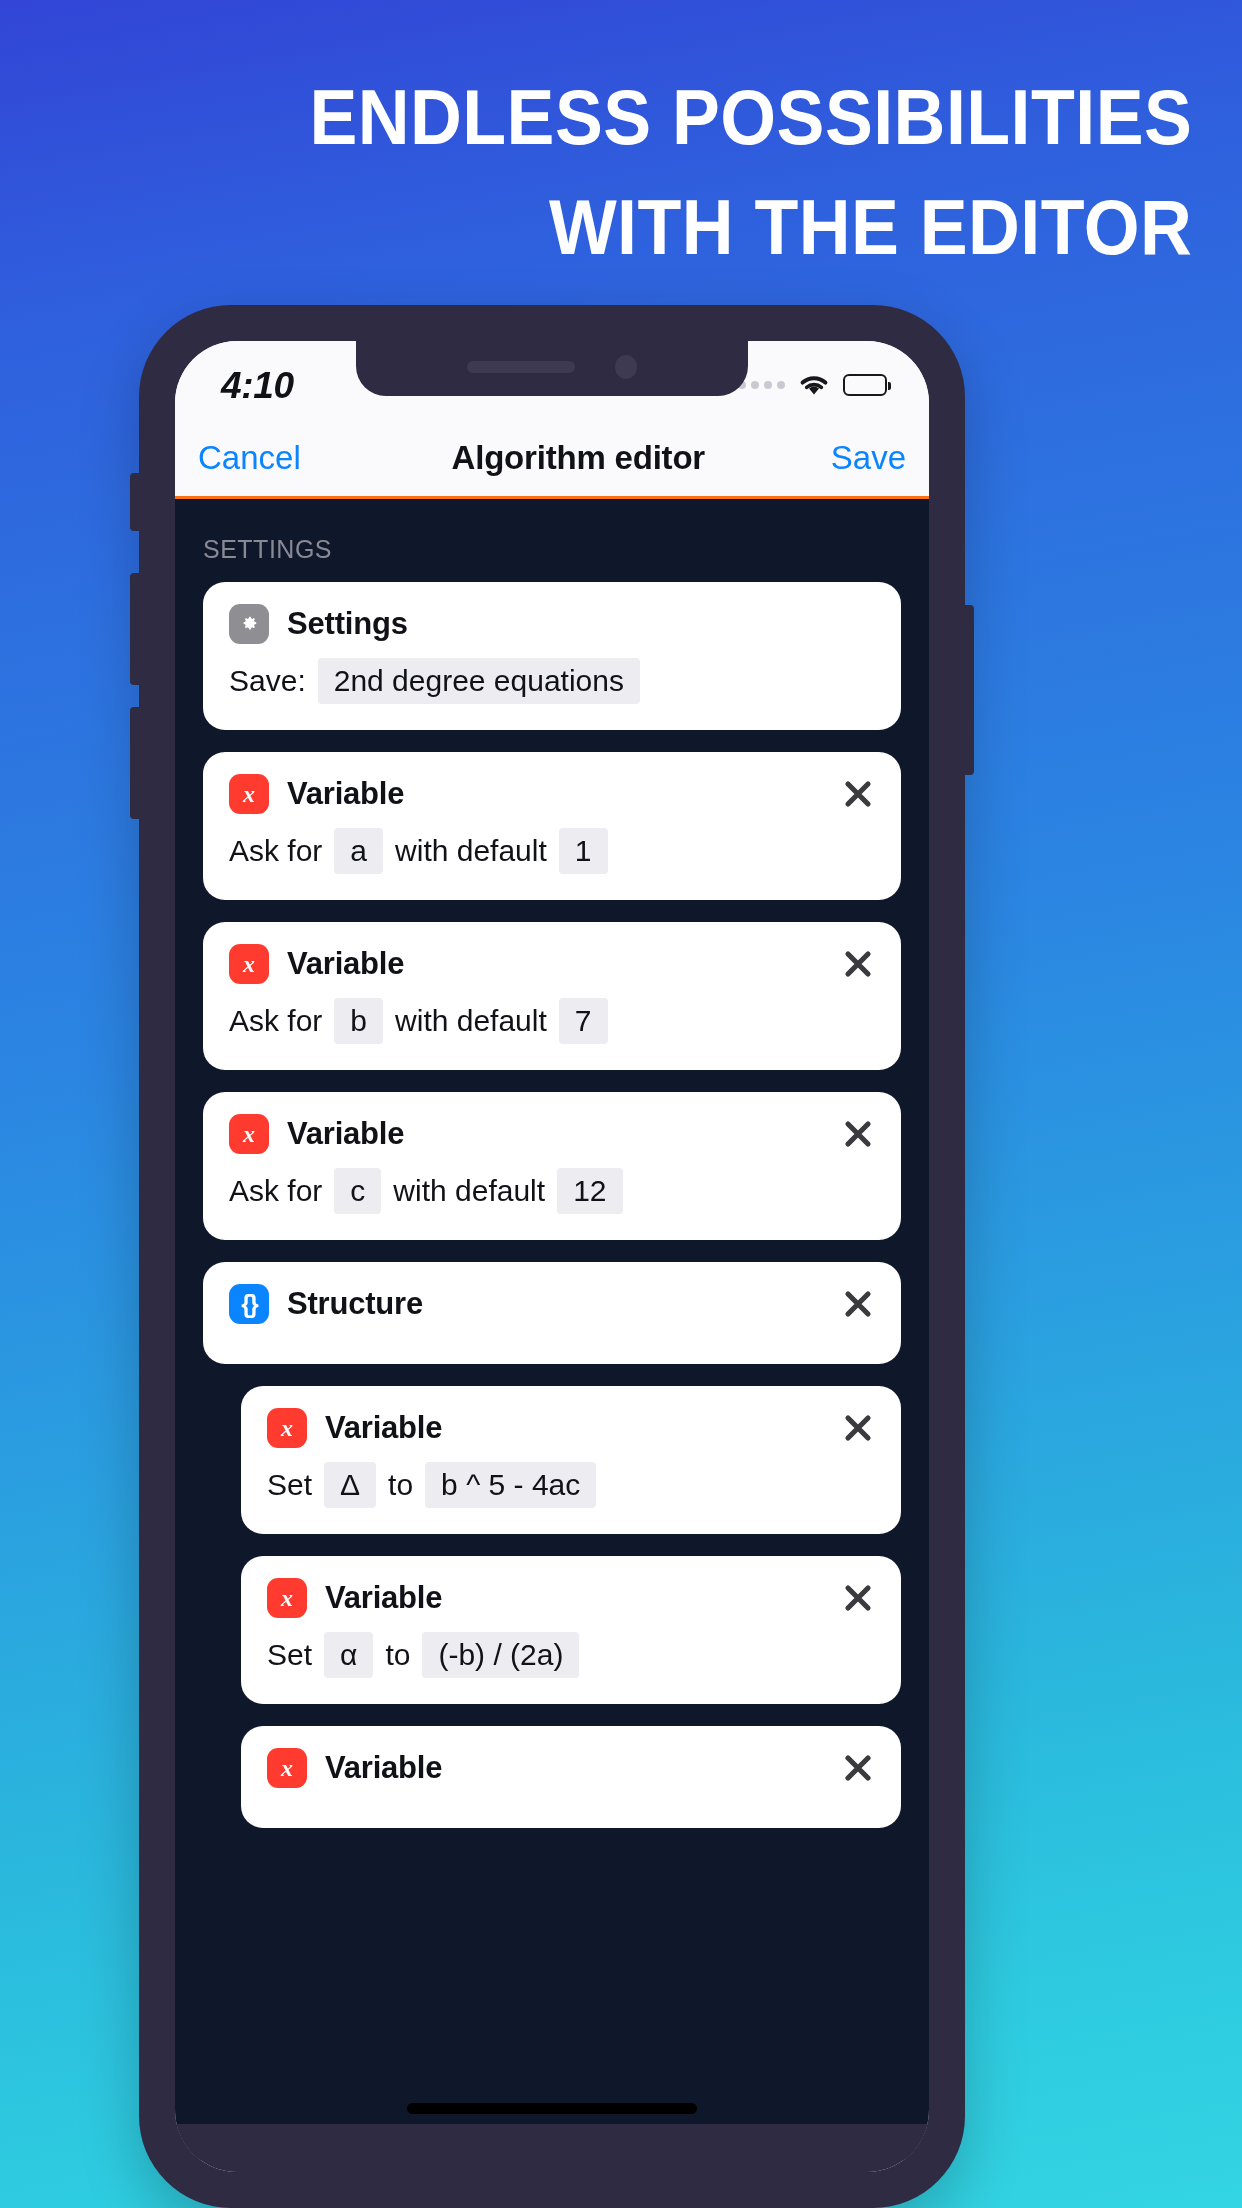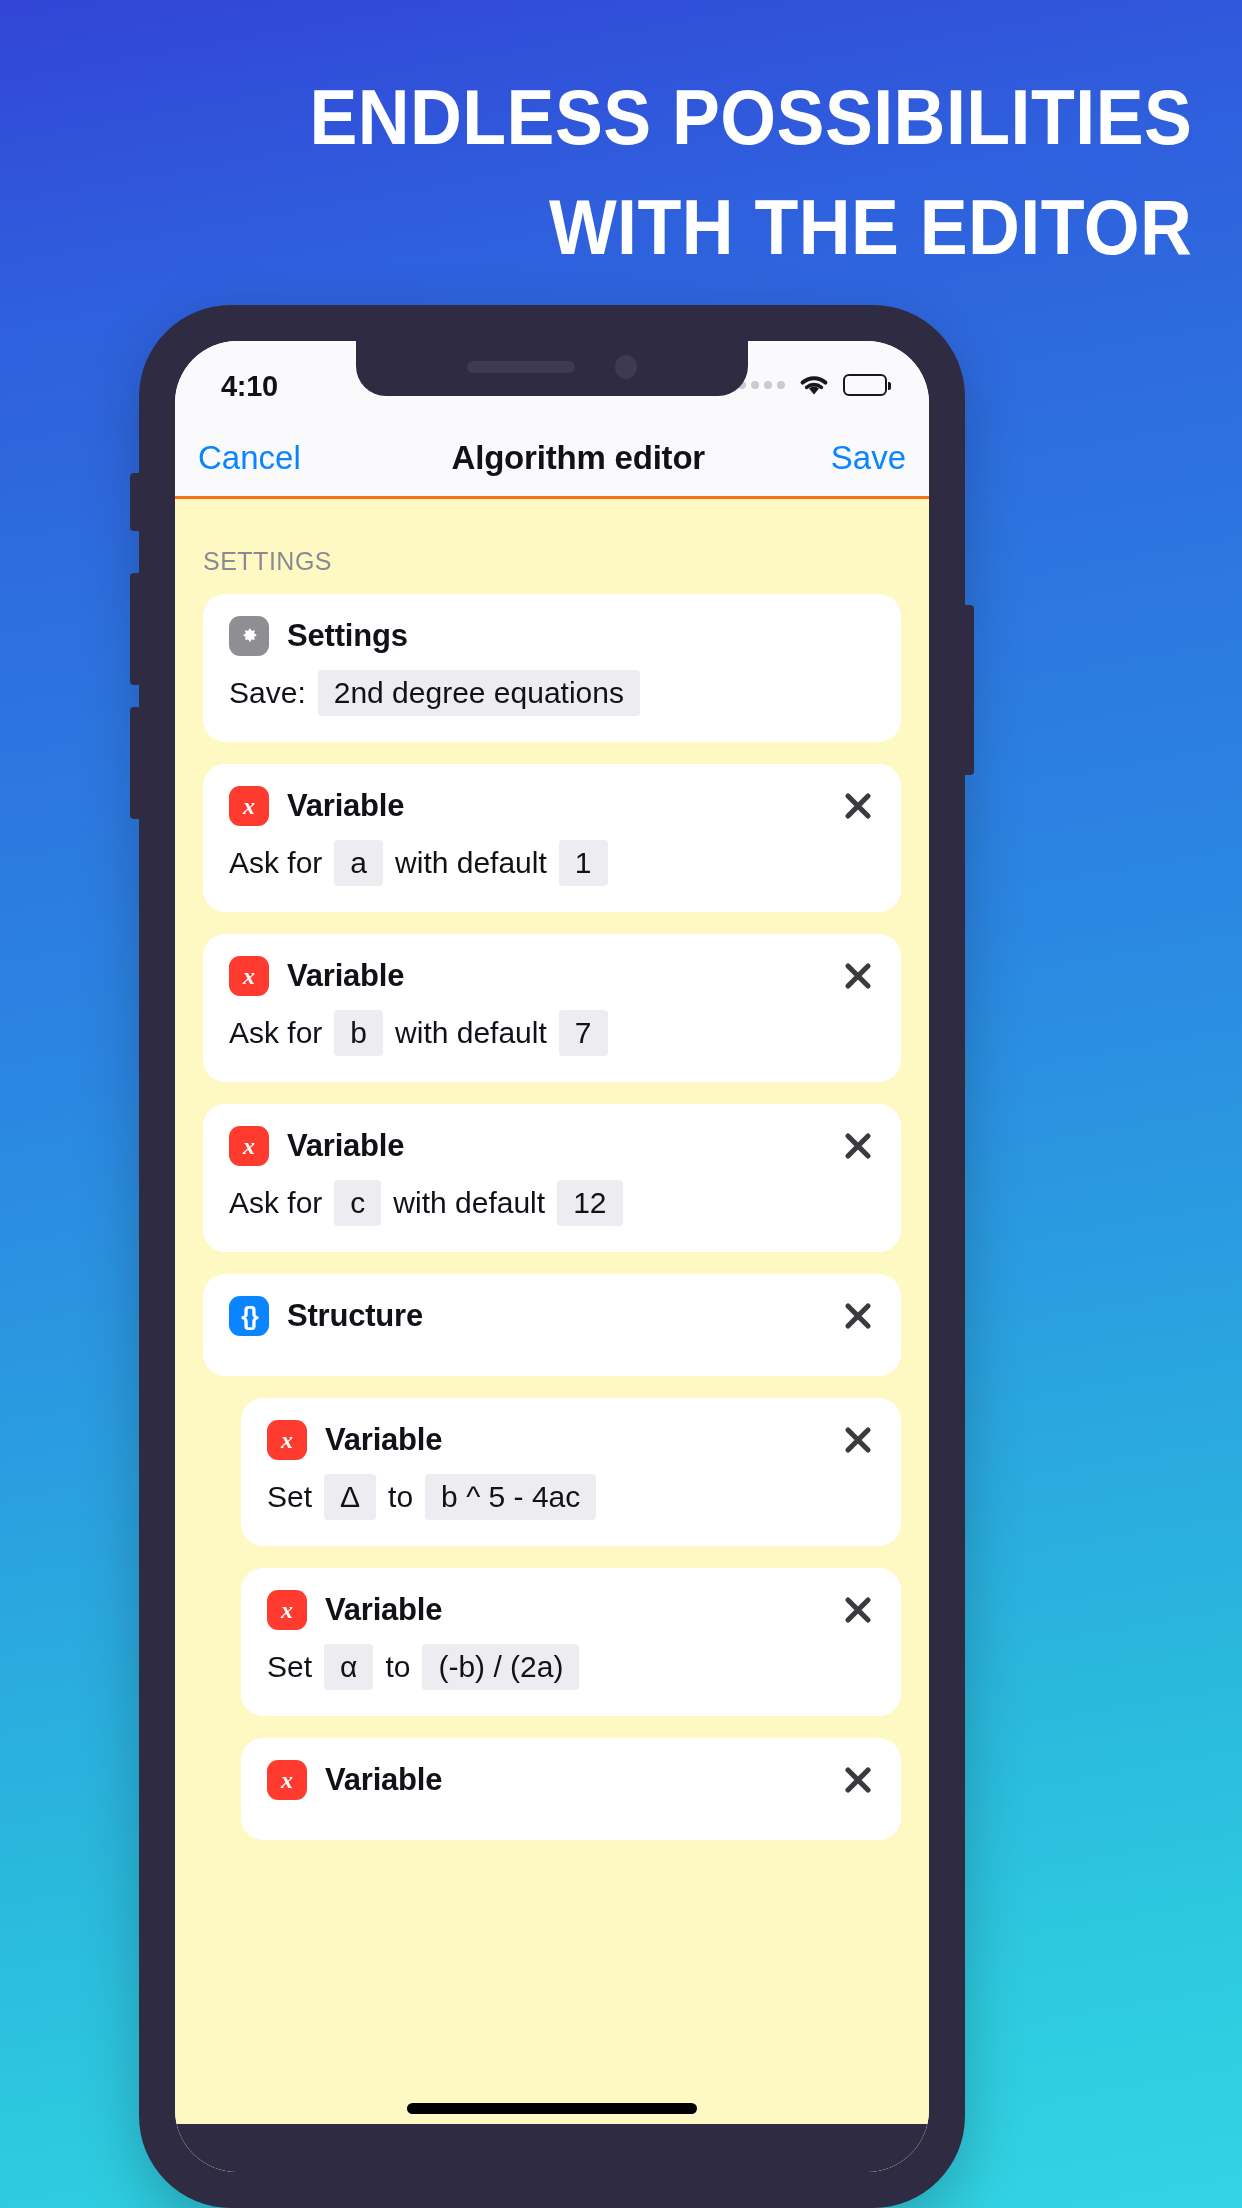--- a/index.html
+++ b/index.html
@@ -142,25 +142,26 @@
     height: 78px;
     background: #fafafc;
     z-index: 20;
     display: flex;
     align-items: center;
     justify-content: space-between;
     padding: 0 42px 0 46px;
     box-sizing: border-box;
   }
   .status-time {
-    font-size: 29px;
+    font-size: 37px;
     font-weight: bold;
     color: #111118;
     letter-spacing: -0.3px;
     margin-top: 12px;
+    font-style: italic;
   }
   .status-right {
     display: flex;
     align-items: center;
     gap: 13px;
     margin-top: 10px;
   }
   .sig-dots { display: flex; gap: 5px; align-items: flex-end; }
   .sig-dots i {
     display: block;
@@ -221,25 +222,25 @@
     font-weight: bold;
     color: #111118;
     letter-spacing: -0.2px;
     white-space: nowrap;
     margin-left: 25px;
   }
 
   
   .content {
     position: absolute;
-    top: 158px;
+    top: 146px;
     left: 0;
     width: 754px;
     height: 1673px;
-    background: #fef9c3;
+    background: #0f172a;
     overflow: hidden;
     padding: 0 0 0 0;
     box-sizing: border-box;
   }
 
   .section-label {
     font-size: 25px;
     color: #8a8a94;
     letter-spacing: 0.5px;
     padding: 48px 0 18px 28px;

